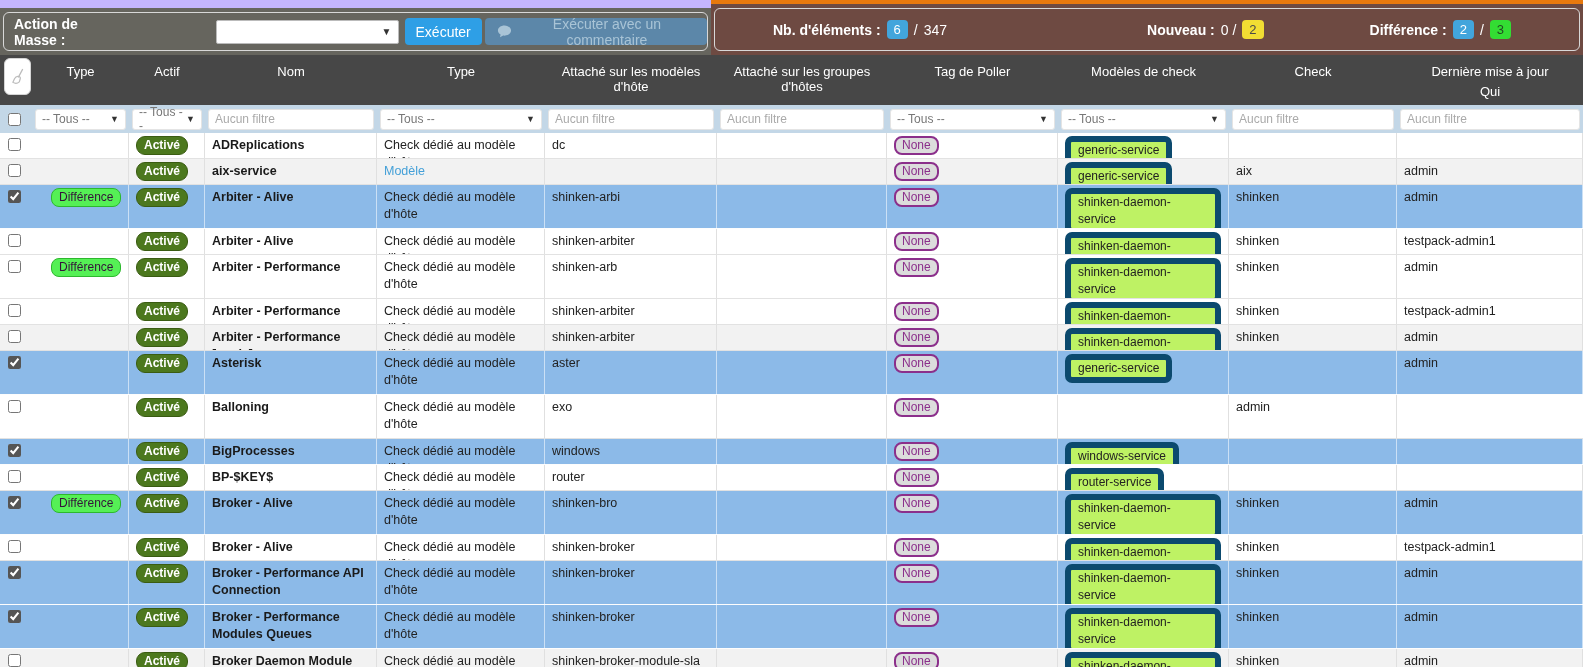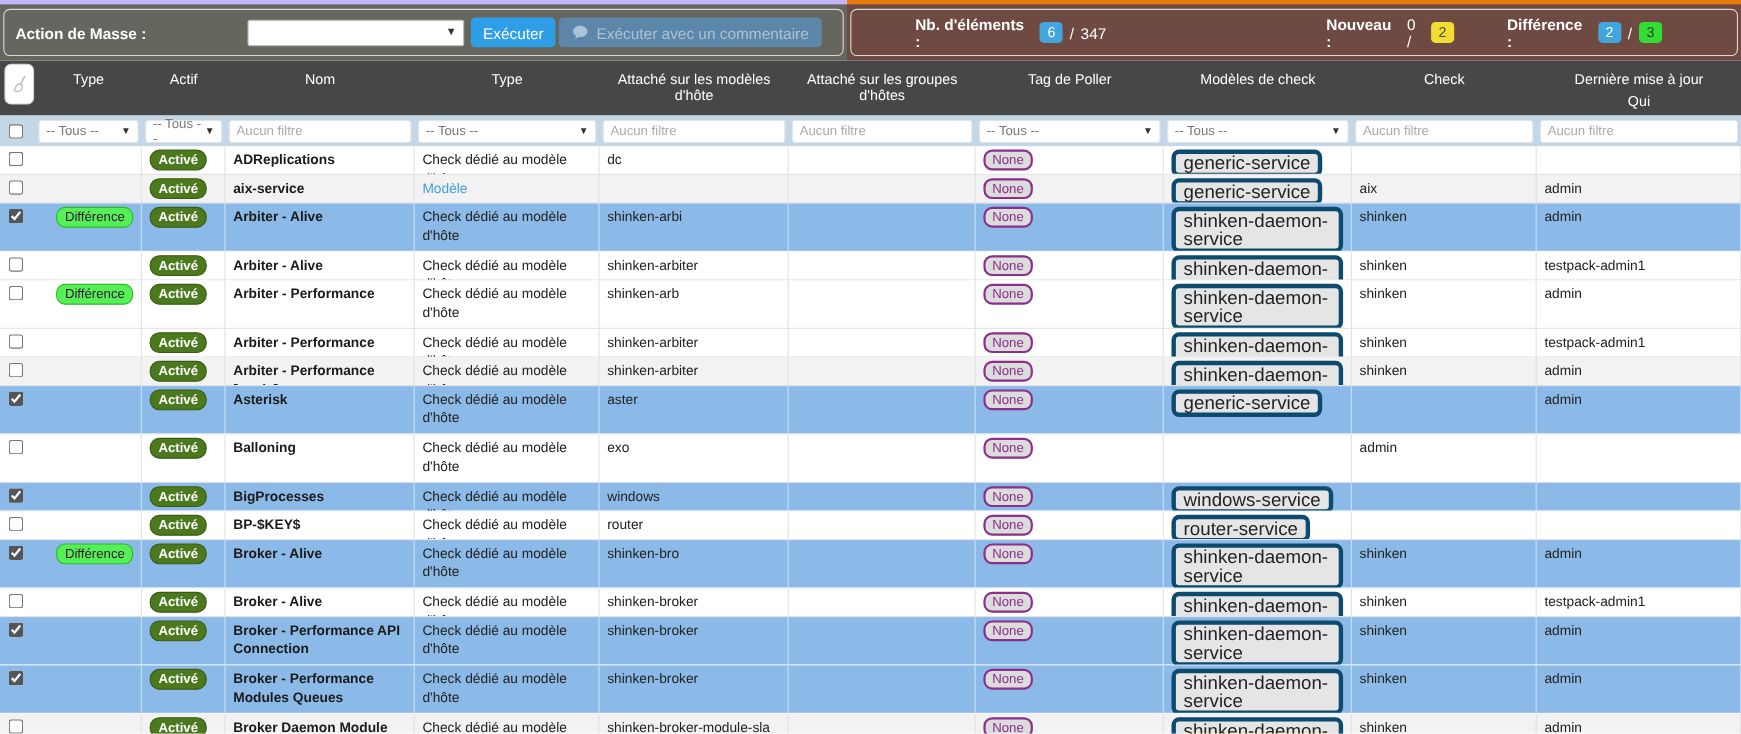--- a/index.html
+++ b/index.html
@@ -2,21 +2,21 @@
 <html><head>
 <meta charset="utf-8">
 <style>
   * { margin:0; padding:0; box-sizing:border-box; }
   html,body { width:1583px; height:667px; overflow:hidden; background:#fff;
     font-family:"Liberation Sans", sans-serif; }
 
   
   .toolbar { display:flex; height:55px; width:100%; }
   .panel { position:relative; }
-  .panel-left { width:770px; background:#66655e; border-top:4px solid #c4b5fd; }
+  .panel-left { width:711px; background:#66655e; border-top:8px solid #c4b5fd; }
   .panel-right { flex:1; background:#6e4a42; border-top:4px solid #e8790d; }
   .panel-inner { position:absolute; left:3px; right:3px; top:4px; bottom:4px;
     border:1px solid #d8d8d8; border-radius:6px; display:flex; align-items:center; }
   .pl-label { color:#fff; font-size:14px; font-weight:bold; margin-left:10px; }
   .action-select { width:197px; height:24px; background:#fff; border:1px solid #bbb;
     border-radius:2px; margin-left:92px; display:flex; align-items:center; justify-content:flex-end;
     color:#333; font-size:10px; padding:0 6px; cursor:pointer; }
   .btn { height:27px; border:none; border-radius:4px; font-size:14px; display:flex;
     align-items:center; cursor:pointer; font-family:"Liberation Sans", sans-serif; }
   .btn-exec { background:#2e9fe6; color:#fff; padding:0 11px; margin-left:6px; }
@@ -74,22 +74,22 @@
   .c-ctpl { padding-top:3px; }
   .link { color:#44a0d8; cursor:pointer; }
 
   
   .b-active { display:inline-block; background:#4c781e; color:#fff; border:1px solid #3a5c12;
     border-radius:9px; padding:0 7px; font-size:12px; font-weight:bold; line-height:17px; }
   .b-diff { display:inline-block; background:#55f055; color:#35143a; border:1px solid #2db82d;
     border-radius:8px; padding:0 7px; font-size:12px; line-height:17px;margin-left:12px; }
   .b-none { display:inline-block; background:#dcdcdc; color:#8b2f8b; border:2px solid #8b2f8b;
     border-radius:8px; padding:0 6px; font-size:12px; line-height:15px; }
-  .b-gray { display:inline-block; background:#e5e5e5; color:#222; border:4px solid #0c4a6e;
-    border-radius:7px; padding:0 7px; font-size:17px; line-height:17px; }
+  .b-gray { display:inline-block; background:#bef264; color:#222; border:6px solid #0c4a6e;
+    border-radius:7px; padding:0 7px; font-size:12px; line-height:17px; }
 </style>
 </head>
 <body>
 
 <div class="toolbar">
   <div class="panel panel-left">
     <div class="panel-inner">
       <span class="pl-label">Action de Masse :</span>
       <div class="action-select">
         <span></span>

